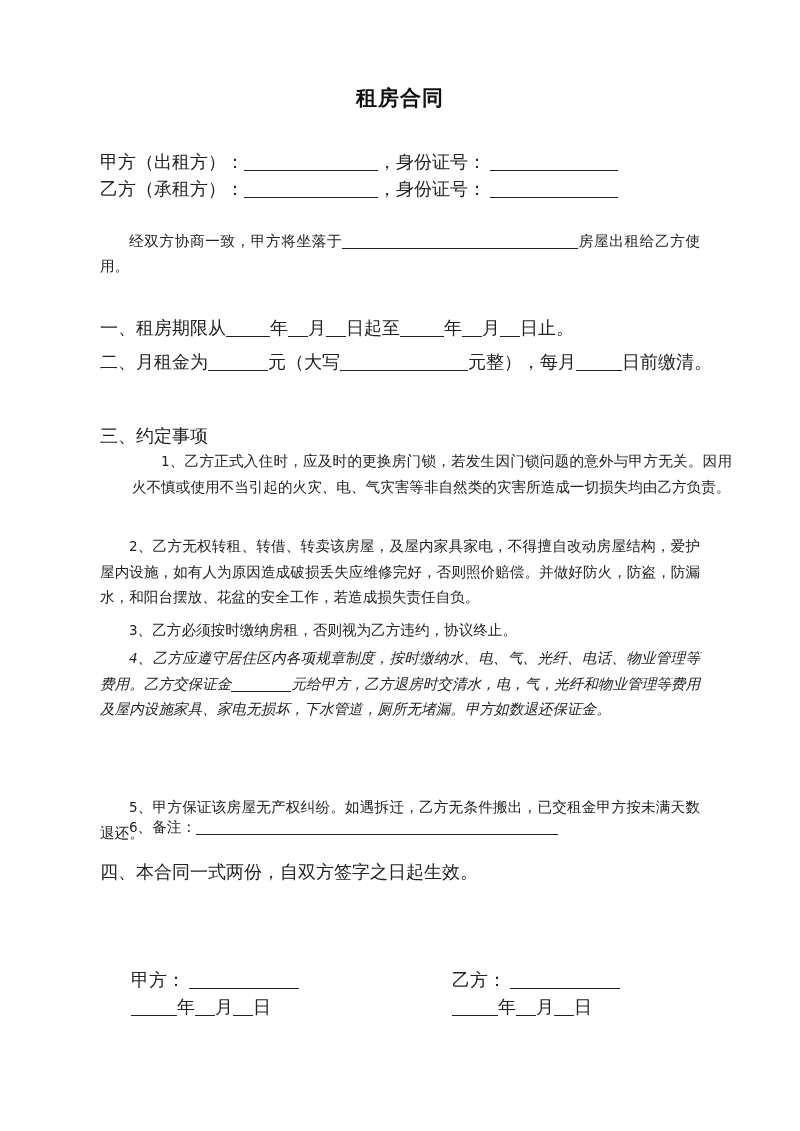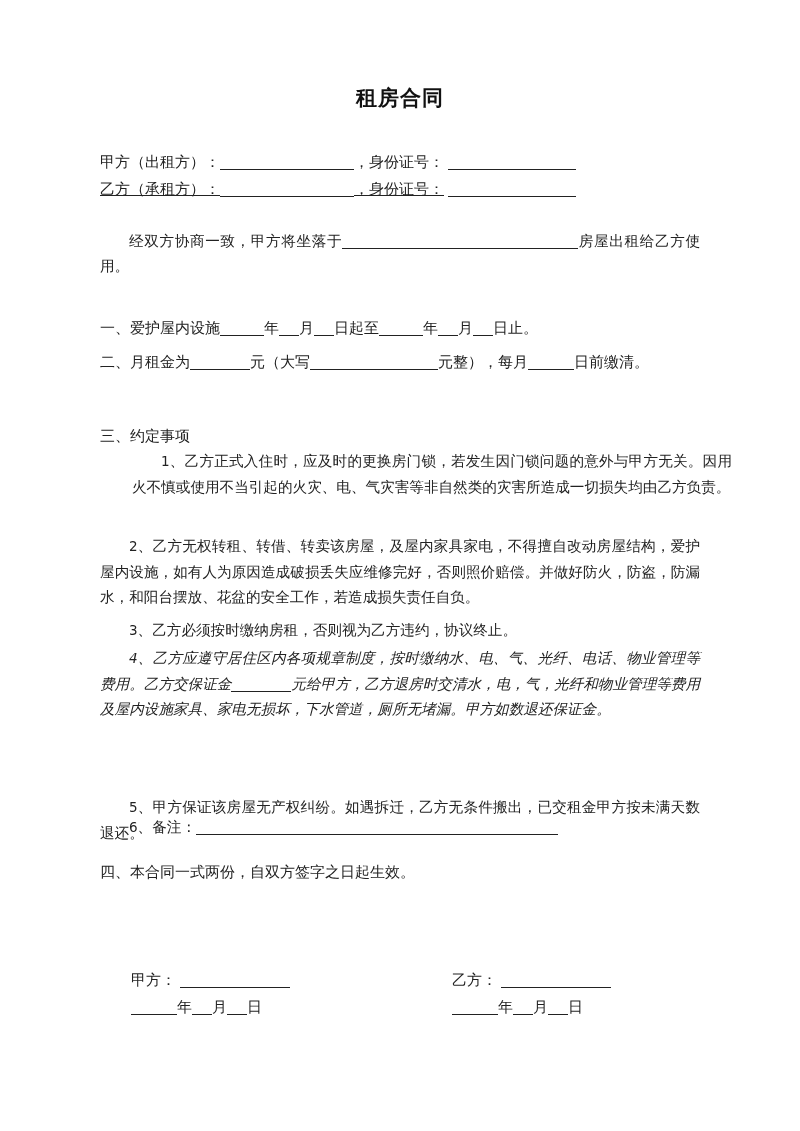--- a/index.html
+++ b/index.html
@@ -2,45 +2,45 @@
 <html><head>
 <meta charset="utf-8">
 <style>
   html, body { margin: 0; padding: 0; background: #ffffff; }
   body { width: 800px; height: 1131px; position: relative; overflow: hidden;
          font-family: "DejaVu Serif", "Liberation Serif", serif; color: #222; }
   .page { position: absolute; left: 0; top: 0; width: 800px; height: 886px; background: #fff; }
   .title { position: absolute; top: 84px; left: 0; width: 800px; text-align: center;
            font-size: 21px; font-weight: bold; letter-spacing: 1px; color: #111;
            font-family: "DejaVu Sans", "Liberation Sans", sans-serif; }
-  .line { position: absolute; left: 100px; font-size: 15px; white-space: nowrap; line-height: 20px; }
+  .line { position: absolute; left: 100px; font-size: 18px; white-space: nowrap; line-height: 20px; }
   .para { position: absolute; left: 100px; width: 600px; font-size: 14.6px; line-height: 25px;
           text-align: justify; }
   .indent { text-indent: 29px; }
   .blank { display: inline-block; border-bottom: 1.3px solid #222; height: 15px; vertical-align: -3px; }
   .num { font-family: "DejaVu Sans", "Liberation Sans", sans-serif; font-size: 13.5px; }
 </style>
 </head>
 <body>
 
 <div class="page">
 
   <div class="title">租房合同</div>
 
   <div class="line" style="top:152px;">
     <span>甲方（出租方）：</span><span class="blank" style="width:134px;"></span><span>，身份证号：</span><span class="blank" style="width:128px;margin-left:4px;"></span>
   </div>
-  <div class="line" style="top:179px;text-decoration:underline;">
+  <div class="line" style="top:179px;">
     <span>乙方（承租方）：</span><span class="blank" style="width:134px;"></span><span>，身份证号：</span><span class="blank" style="width:128px;margin-left:4px;"></span>
   </div>
 
   <div class="para indent" style="top:228px;"><span>经双方协商一致，甲方将坐落于</span><span class="blank" style="width:236px;"></span><span>房屋出租给乙方使用。</span></div>
 
   <div class="line" style="top:318px;">
-    <span>一、爱护屋内设施</span><span class="blank" style="width:44px;"></span><span>年</span><span class="blank" style="width:20px;"></span><span>月</span><span class="blank" style="width:20px;"></span><span>日起至</span><span class="blank" style="width:44px;"></span><span>年</span><span class="blank" style="width:20px;"></span><span>月</span><span class="blank" style="width:20px;"></span><span>日止。</span>
+    <span>一、租房期限从</span><span class="blank" style="width:44px;"></span><span>年</span><span class="blank" style="width:20px;"></span><span>月</span><span class="blank" style="width:20px;"></span><span>日起至</span><span class="blank" style="width:44px;"></span><span>年</span><span class="blank" style="width:20px;"></span><span>月</span><span class="blank" style="width:20px;"></span><span>日止。</span>
   </div>
 
   <div class="line" style="top:352px;">
     <span>二、月租金为</span><span class="blank" style="width:60px;"></span><span>元（大写</span><span class="blank" style="width:128px;"></span><span>元整），每月</span><span class="blank" style="width:46px;"></span><span>日前缴清。</span>
   </div>
 
   <div class="line" style="top:426px;">三、约定事项</div>
 
   <div class="para indent" style="top:448px;margin-left:32px;"><span class="num">1</span><span>、乙方正式入住时，应及时的更换房门锁，若发生因门锁问题的意外与甲方无关。因用火不慎或使用不当引起的火灾、电、气灾害等非自然类的灾害所造成一切损失均由乙方负责。</span></div>
 

